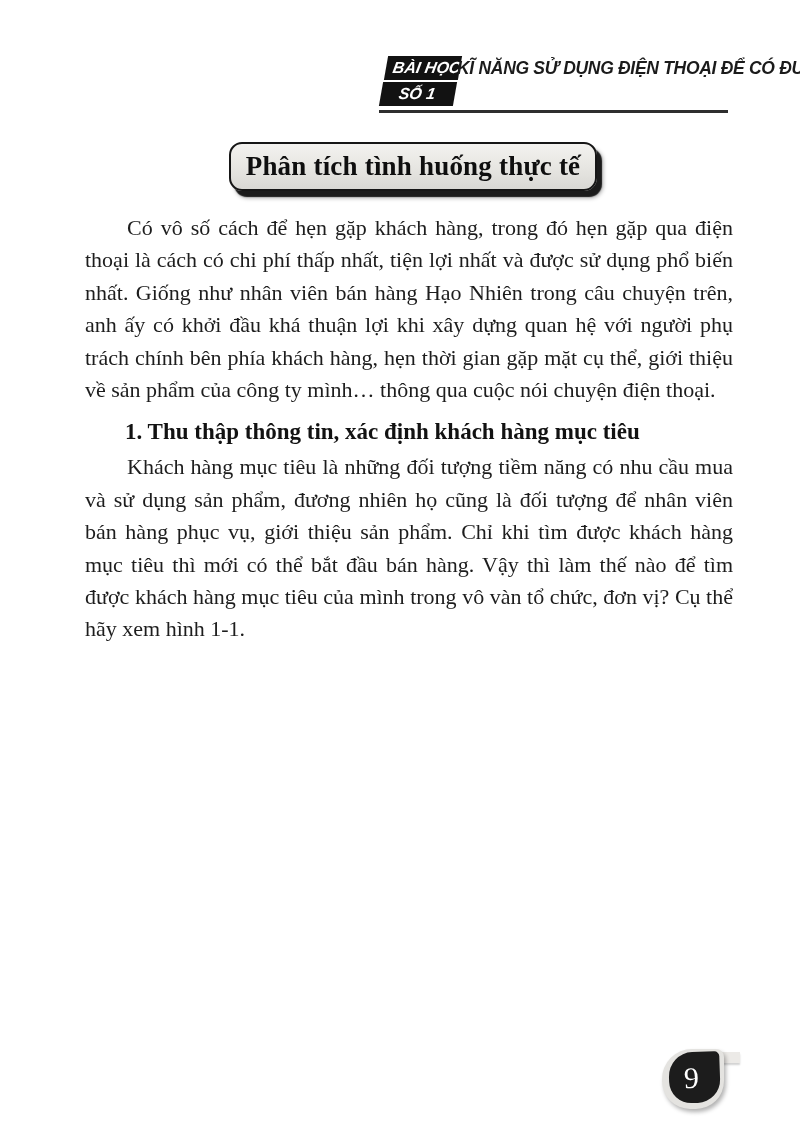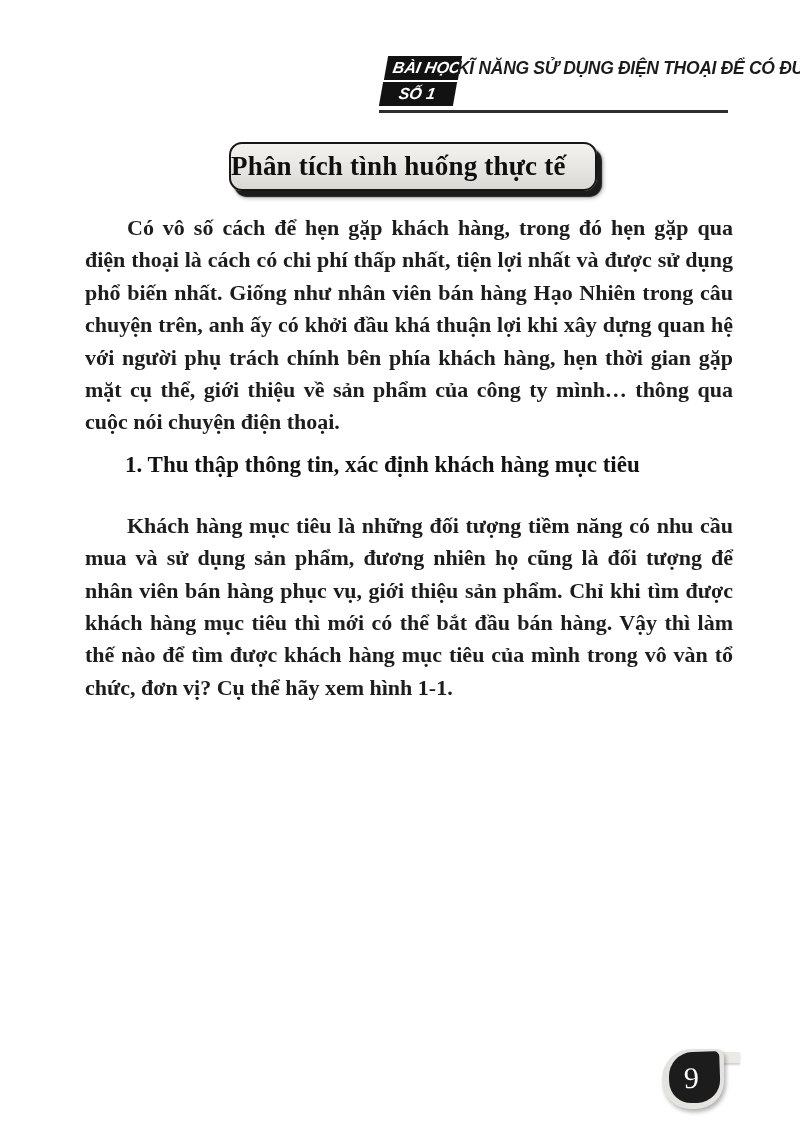--- a/index.html
+++ b/index.html
@@ -44,38 +44,38 @@
   }
 
   
   .section-box {
     position:absolute; left:229px; top:142px;
     width:364px; height:45px;
     background:linear-gradient(180deg,#f3f2ef 0%,#e6e5e1 55%,#d9d8d4 100%);
     border:2px solid #161616;
     border-radius:13px;
     box-shadow:5px 6px 1px #1b1b1b, 6px 7px 4px rgba(0,0,0,0.35);
-    display:flex; align-items:center; justify-content:flex-start;
+    display:flex; align-items:center; justify-content:center;
   }
   .section-box span {
     font-weight:bold; font-size:27px; color:#0f0f0f;
     letter-spacing:0.2px;
   }
 
   
   .body-text {
     position:absolute; left:85px; top:212px; width:652px;
     font-size:22px; line-height:32.4px;
     color:#1d1d1d;
     text-align:justify;
   }
-  .body-text p { margin:0 4px 10px 0; text-indent:42px;font-weight:bold; }
+  .body-text p { margin:0 4px 10px 0; text-indent:42px; }
   .body-text h2 {
     font-size:23px; line-height:30px;
-    margin:11px 0 30px 0;
+    margin:11px 0 4px 0;
     text-indent:40px;
     font-weight:bold;
     color:#121212;
     text-align:left;
   }
 
   
   .pagenum-wrap { position:absolute; left:660px; top:1044px; width:80px; height:66px; }
   .pagenum-ribbon {
     position:absolute; left:26px; top:8px; width:54px; height:11px;

